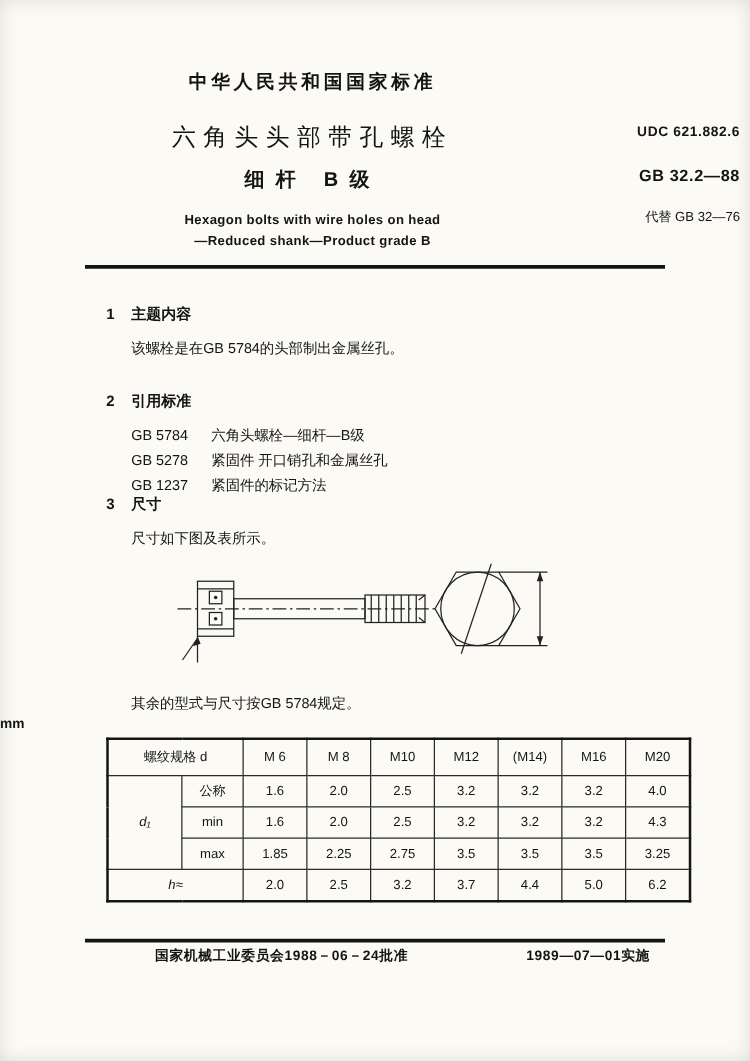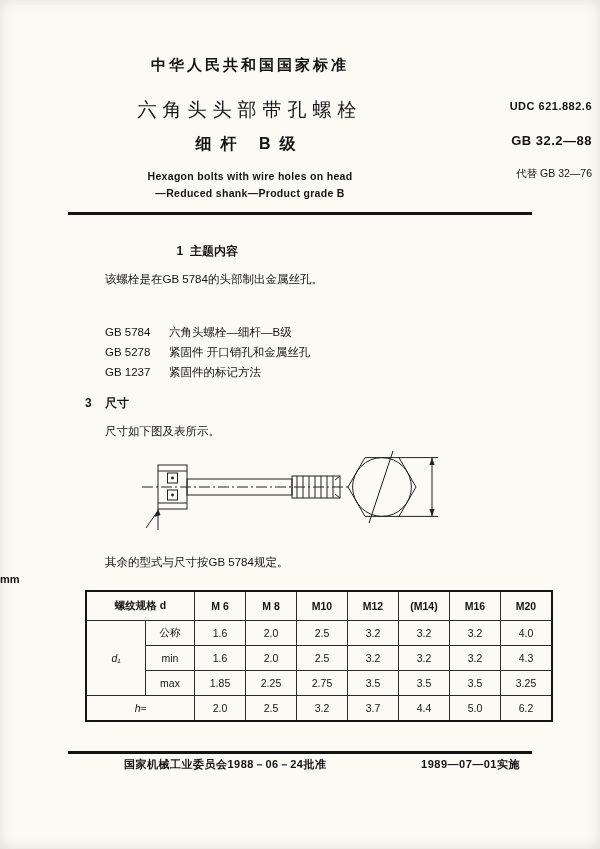--- a/index.html
+++ b/index.html
@@ -22,34 +22,34 @@
   .stdno{margin-top:21px;font-size:13px;font-weight:bold;letter-spacing:.5px;}
   .replaces{margin-top:19px;font-size:10.5px;}
   .rule{position:absolute;left:68px;width:464px;height:2.5px;background:#141414;}
   .top-rule{top:212px;}
   .bottom-rule{top:751px;}
   
   .sec{position:absolute;left:85px;}
   .sec-head{font-size:12px;font-weight:bold;}
   .sec-no{display:inline-block;width:20px;}
   .para{margin:9px 0 0 20px;font-size:11.5px;line-height:20px;}
-  .sec1{top:243px;text-align:center;} .sec2{top:313px;} .sec3{top:395px;}
+  .sec1{top:243px;} .sec2{top:313px;} .sec3{top:395px;}
   .refs{margin:9px 0 0 20px;font-size:11.5px;line-height:20px;}
   .ref-code{display:inline-block;width:64px;}
   
   .figure{position:absolute;left:130px;top:438px;width:330px;height:112px;}
   .fig-note{position:absolute;left:105px;top:555px;font-size:11.5px;}
   .unit{position:absolute;left:0;top:573px;width:521px;text-align:left;font-size:11px;font-weight:bold;}
   
   table.dim{position:absolute;left:85px;top:590px;border-collapse:collapse;
     font-size:10.5px;border:2px solid #141414;}
   table.dim td{border:1px solid #2a2a2a;text-align:center;vertical-align:middle;
     height:24px;padding:0 2px;}
   table.dim .c1{width:54px;} table.dim .c2{width:44px;} table.dim .cd{width:46px;}
-  table.dim tr.thead td{height:28px;font-weight:bold;}
+  table.dim tr.thead td{height:28px;font-weight:normal;}
   .ital{font-style:italic;}
   
   .tbl-note{position:absolute;left:87px;top:728px;font-size:10px;}
   .footer-left{position:absolute;left:85px;top:757px;font-size:11px;font-weight:bold;letter-spacing:.5px;padding-left:39px;}
   .footer-right{position:absolute;right:80px;top:757px;font-size:11px;font-weight:bold;letter-spacing:.5px;}
   svg .ln{stroke:#222;stroke-width:1;fill:none;}
   svg .fl{fill:#222;stroke:none;}
 </style>
 </head>
 <body>
@@ -73,20 +73,23 @@
   <div class="sec sec1">
     <div class="sec-head">
       <span class="sec-no">1</span><span>主题内容</span>
     </div>
     <div class="para">
       <div>该螺栓是在GB 5784的头部制出金属丝孔。</div>
     </div>
   </div>
 
   <div class="sec sec2">
+    <div class="sec-head">
+      <span class="sec-no">2</span><span>引用标准</span>
+    </div>
     <div class="refs">
       <div><span class="ref-code">GB 5784</span><span>六角头螺栓—细杆—B级</span></div>
       <div><span class="ref-code">GB 5278</span><span>紧固件  开口销孔和金属丝孔</span></div>
       <div><span class="ref-code">GB 1237</span><span>紧固件的标记方法</span></div>
     </div>
   </div>
 
   <div class="sec sec3">
     <div class="sec-head">
       <span class="sec-no">3</span><span>尺寸</span>

